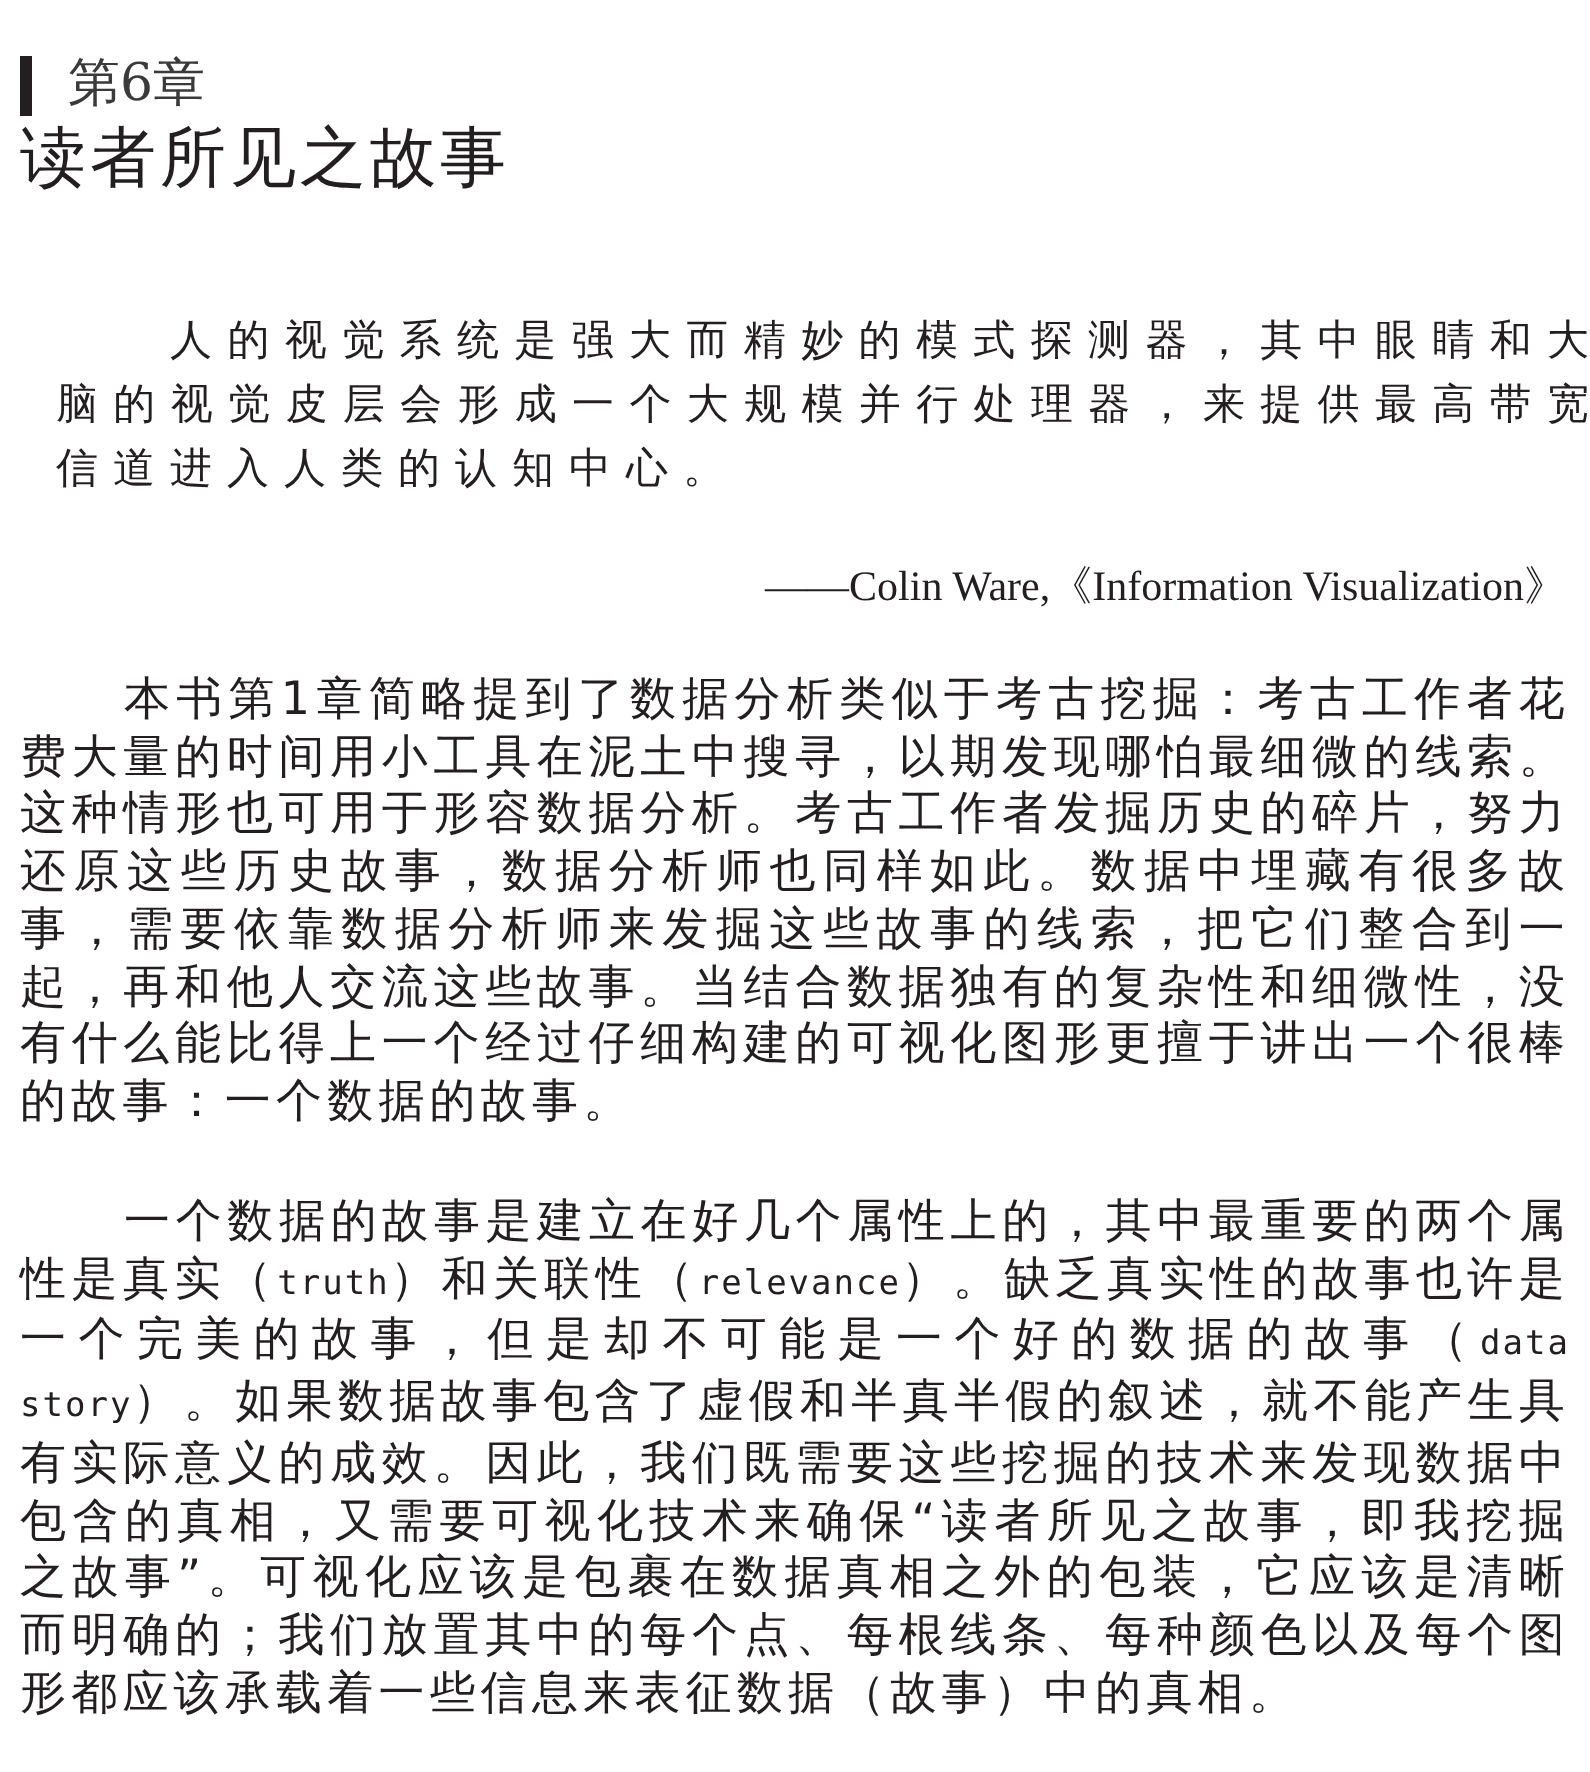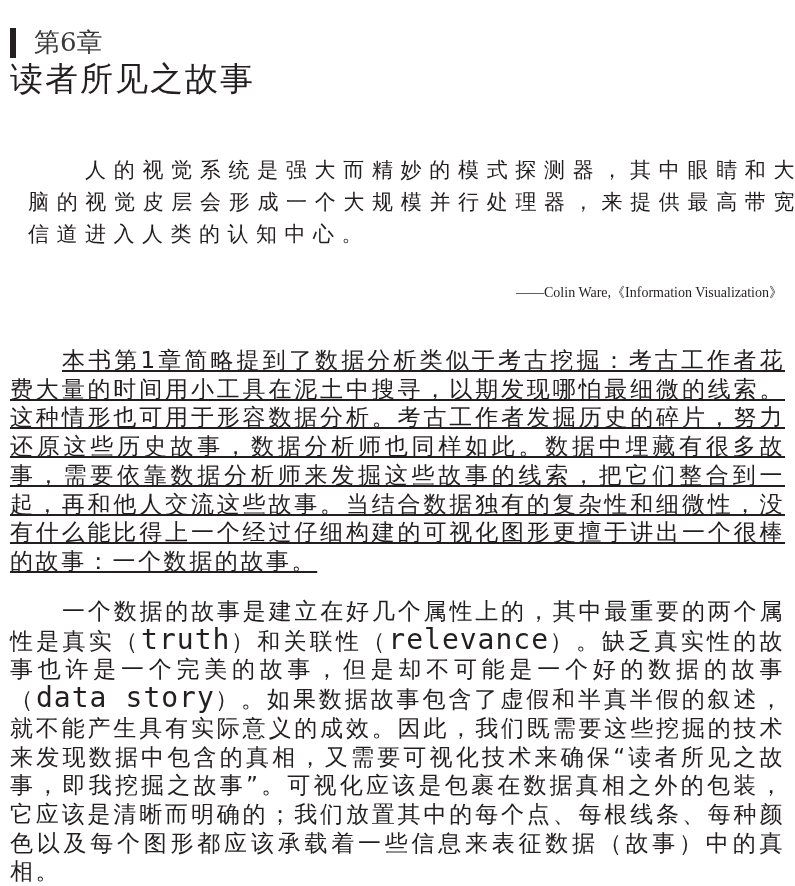--- a/index.html
+++ b/index.html
@@ -60,42 +60,42 @@
       letter-spacing: 7.5px;
       text-align: justify;
       text-indent: 57px;
       color: #231f20;
     }
     .attribution {
       position: absolute;
       right: 12px;
       top: 279px;
       font-family: "Liberation Serif", "DejaVu Serif", serif;
-      font-size: 14px;
+      font-size: 21px;
       line-height: 28px;
       color: #231f20;
       white-space: nowrap;
     }
     .body-para {
       position: absolute;
       left: 10px;
       width: 775px;
       font-family: "DejaVu Sans", "Liberation Sans", sans-serif;
       font-size: 23px;
       line-height: 28.7px;
       letter-spacing: 2.6px;
       text-align: justify;
       text-indent: 52px;
       color: #231f20;
     }
-    .para-1 { top: 346px; text-decoration: underline; }
+    .para-1 { top: 336px; }
     .para-2 { top: 597px; }
     .mono {
       font-family: "DejaVu Sans Mono", "Liberation Mono", monospace;
-      font-size: 28px;
+      font-size: 17px;
       letter-spacing: 1px;
     }
   </style>
 </head>
 <body>
 
 <div class="chapter-header">
   <div class="chapter-bar"></div>
   <div class="chapter-label">第6章</div>
   <div class="chapter-title">读者所见之故事</div>

